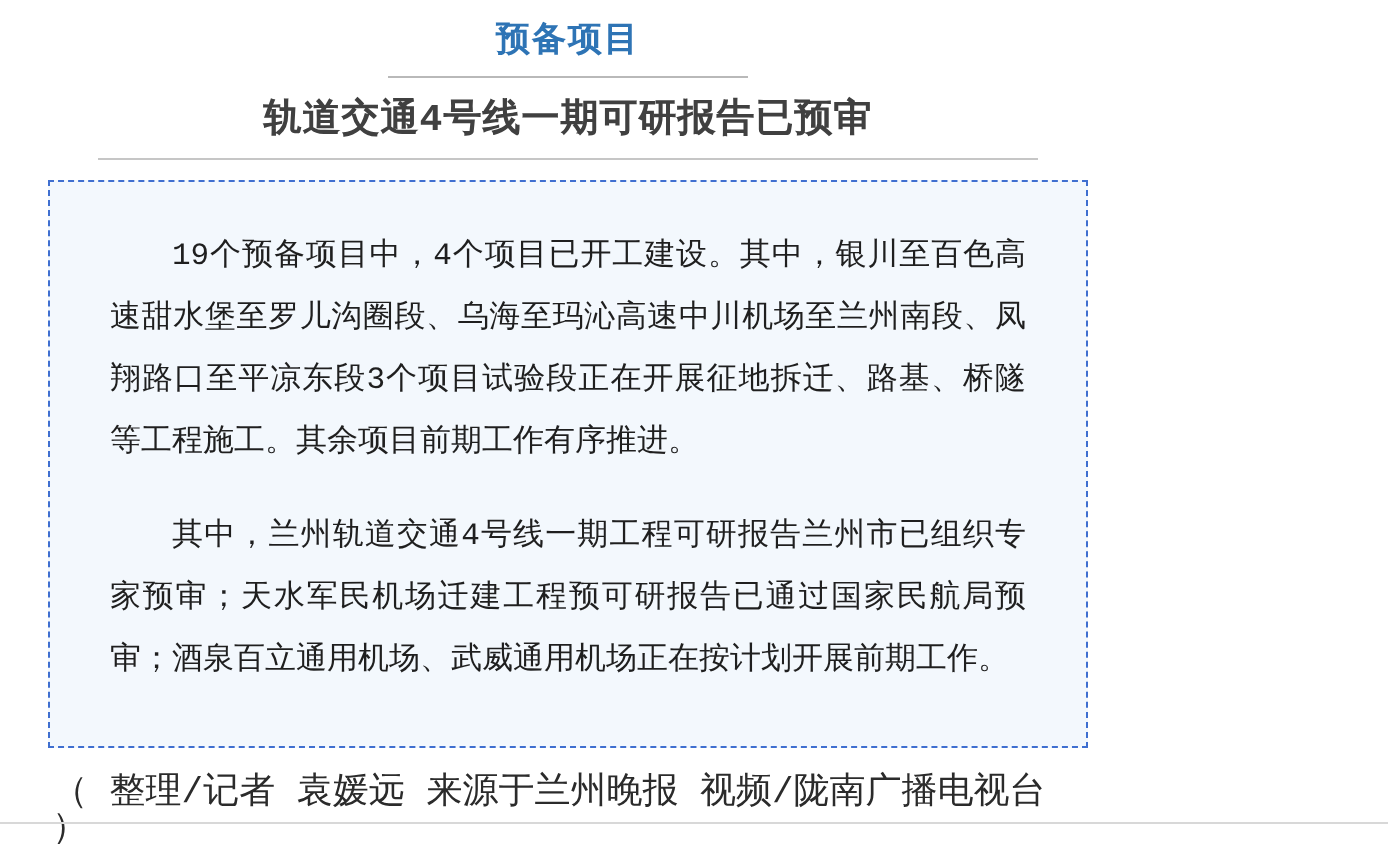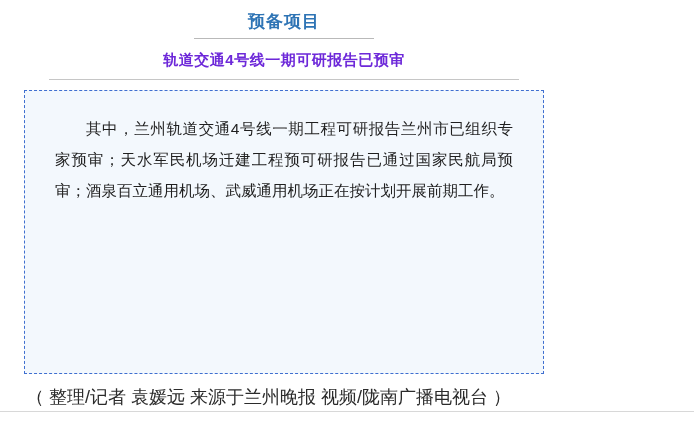--- a/index.html
+++ b/index.html
@@ -13,41 +13,42 @@
     font-family: "Liberation Sans", sans-serif;
     color: #000000;
     overflow: hidden;
   }
   .page {
     position: relative;
     width: 568px;
     height: 422px;
     box-sizing: border-box;
     padding: 0 18px;
+    font-family: Liberation Mono, monospace;
   }
   .section-heading {
     text-align: center;
     color: #2e74b5;
     font-size: 17px;
     font-weight: bold;
     letter-spacing: 1px;
     padding-top: 10px;
     line-height: 24px;
   }
   .heading-rule {
     width: 180px;
     height: 1px;
     background: #b9b9b9;
     margin: 4px auto 0 auto;
   }
   .article-title {
     text-align: center;
-    font-size: 15px;
+    font-size: 19px;
     font-weight: bold;
-    color: #6d28d9;
+    color: #404040;
     margin-top: 10px;
     line-height: 22px;
     letter-spacing: 0.5px;
   }
   .title-rule {
     width: 470px;
     height: 1px;
     background: #c6c6c6;
     margin: 8px auto 0 auto;
   }
@@ -92,19 +93,20 @@
 
 <div class="page">
 
   <div class="section-heading">预备项目</div>
   <div class="heading-rule"></div>
 
   <div class="article-title">轨道交通4号线一期可研报告已预审</div>
   <div class="title-rule"></div>
 
   <div class="content-box">
+    <p class="para">19个预备项目中，4个项目已开工建设。其中，银川至百色高速甜水堡至罗儿沟圈段、乌海至玛沁高速中川机场至兰州南段、凤翔路口至平凉东段3个项目试验段正在开展征地拆迁、路基、桥隧等工程施工。其余项目前期工作有序推进。</p>
     <p class="para">其中，兰州轨道交通4号线一期工程可研报告兰州市已组织专家预审；天水军民机场迁建工程预可研报告已通过国家民航局预审；酒泉百立通用机场、武威通用机场正在按计划开展前期工作。</p>
   </div>
 
   <div class="footer-note">（ 整理/记者 袁媛远  来源于兰州晚报 视频/陇南广播电视台 ）</div>
 
   <div class="bottom-rule"></div>
 </div>
 
 </body></html>

